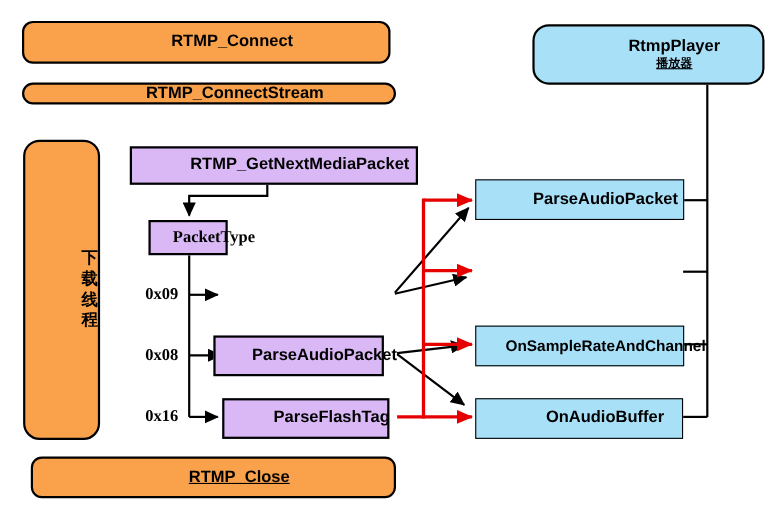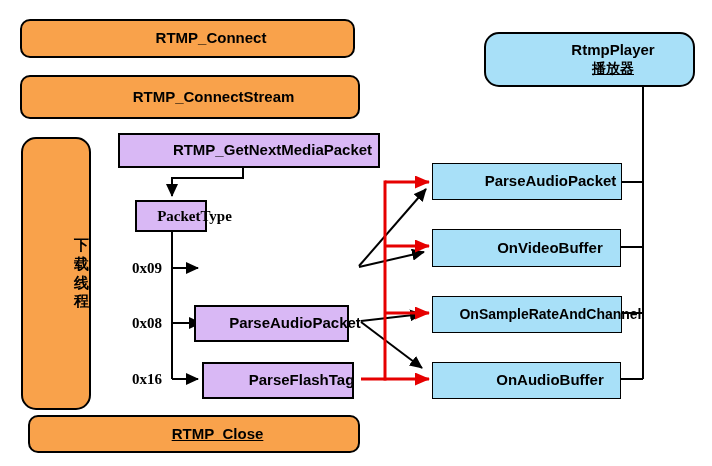--- a/index.html
+++ b/index.html
@@ -14,29 +14,29 @@
   .mk-r{fill:var(--red,#e60000);}
   .node{
     position:absolute;z-index:2;box-sizing:border-box;
     display:flex;align-items:center;justify-content:center;
     font-weight:bold;text-align:right;line-height:1.25;padding-left:47px;
   }
   .orange{background:var(--orange,#f9a24b);border:2px solid #000;border-radius:10px;font-size:15px;}
   .purple{background:var(--purple,#d9b8f5);border:2px solid #000;font-size:15px;}
   .blue{background:var(--blue,#a8e0f8);border:1px solid #000;font-size:15px;}
   .rounded-lg{border-radius:15px;}
-  .col{flex-direction:column;margin-top:10px;}
+  .col{flex-direction:column;}
   .serif{font-family:"Liberation Serif","DejaVu Serif",serif;}
   .hex{
     position:absolute;z-index:2;width:42px;text-align:center;
     font-family:"Liberation Serif","DejaVu Serif",serif;
     font-weight:bold;font-size:15px;
   }
   .cb-small{font-size:14px;}
-  .player-sub{font-size:14px;font-weight:bold;text-decoration:underline;}
+  .player-sub{font-size:11px;font-weight:bold;text-decoration:underline;}
 </style>
 </head>
 <body>
 
 <div class="stage">
 
   <svg class="wires" viewBox="0 0 712 466" xmlns="http://www.w3.org/2000/svg">
     <defs>
       <marker id="mb" markerUnits="userSpaceOnUse" markerWidth="13" markerHeight="12" refX="12" refY="6" orient="auto">
         <polygon class="mk-b" points="0,0 13,6 0,12"></polygon>
@@ -67,21 +67,21 @@
       <path class="lr" d="M361,379 L429,379" marker-end="url(#mr)"></path>
       <path class="lr" d="M385,380.5 L385,180.5"></path>
       <path class="lr" d="M385,182 L429,182" marker-end="url(#mr)"></path>
       <path class="lr" d="M385,246 L429,246" marker-end="url(#mr)"></path>
       <path class="lr" d="M385,313 L429,313" marker-end="url(#mr)"></path>
     </g>
   </svg>
 
   <div class="node orange" style="left:20px;top:19px;width:335px;height:39px;">RTMP_Connect</div>
 
-  <div class="node orange" style="left:20px;top:75px;width:340px;height:44px;">RTMP_ConnectStream</div>
+  <div class="node orange" style="left:20px;top:75px;width:340px;height:20px;">RTMP_ConnectStream</div>
 
   <div class="node orange col rounded-lg" style="left:21px;top:127px;width:70px;height:273px;">
     <span>下载</span>
     <span>线程</span>
   </div>
 
   <div class="node orange" style="left:28px;top:415px;width:332px;height:38px;text-decoration:underline;">RTMP_Close</div>
 
   <div class="node purple" style="left:118px;top:133px;width:262px;height:35px;">RTMP_GetNextMediaPacket</div>
 
@@ -95,19 +95,18 @@
   <div class="hex" style="left:126px;top:371px;">0x16</div>
   <div class="node purple" style="left:202px;top:362px;width:152px;height:37px;">ParseFlashTag</div>
 
   <div class="node blue col rounded-lg" style="left:484px;top:22px;width:211px;height:55px;border-width:2px;">
     <span>RtmpPlayer</span>
     <span class="player-sub">播放器</span>
   </div>
 
   <div class="node blue" style="left:432px;top:163px;width:190px;height:37px;">ParseAudioPacket</div>
 
-  <div class="node blue" style="left:432px;top:229px;width:189px;height:38px;">OnVideoBuffer</div>
 
   <div class="node blue cb-small" style="left:432px;top:296px;width:190px;height:37px;">OnSampleRateAndChannel</div>
 
   <div class="node blue" style="left:432px;top:362px;width:189px;height:37px;">OnAudioBuffer</div>
 
 </div>
 
 </body></html>

